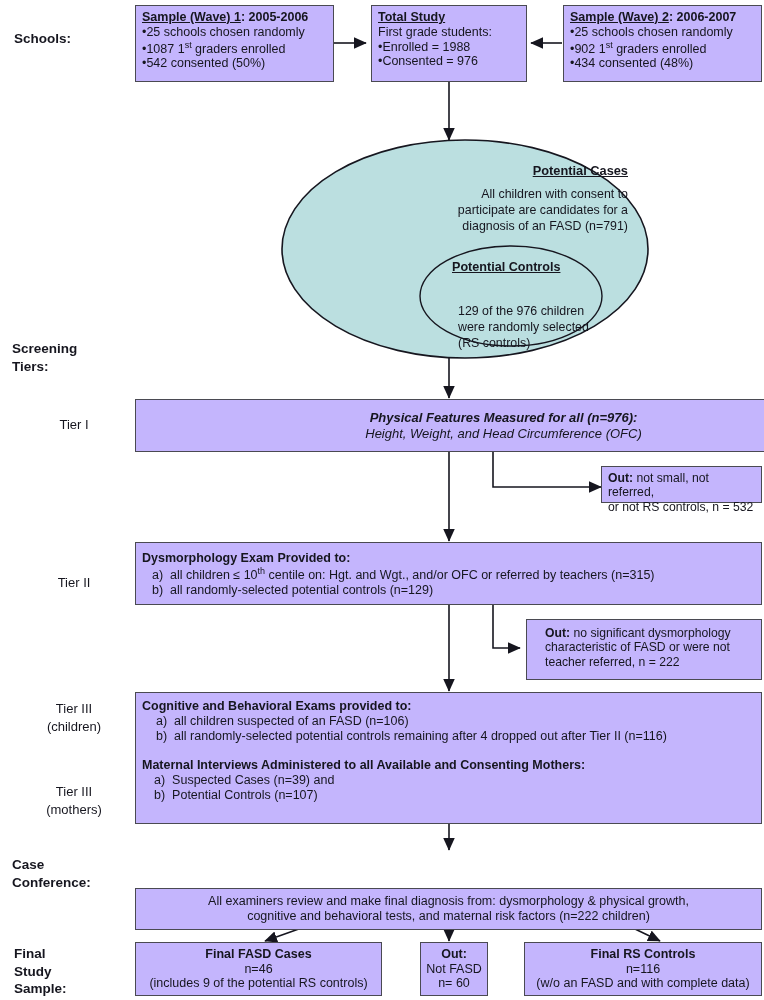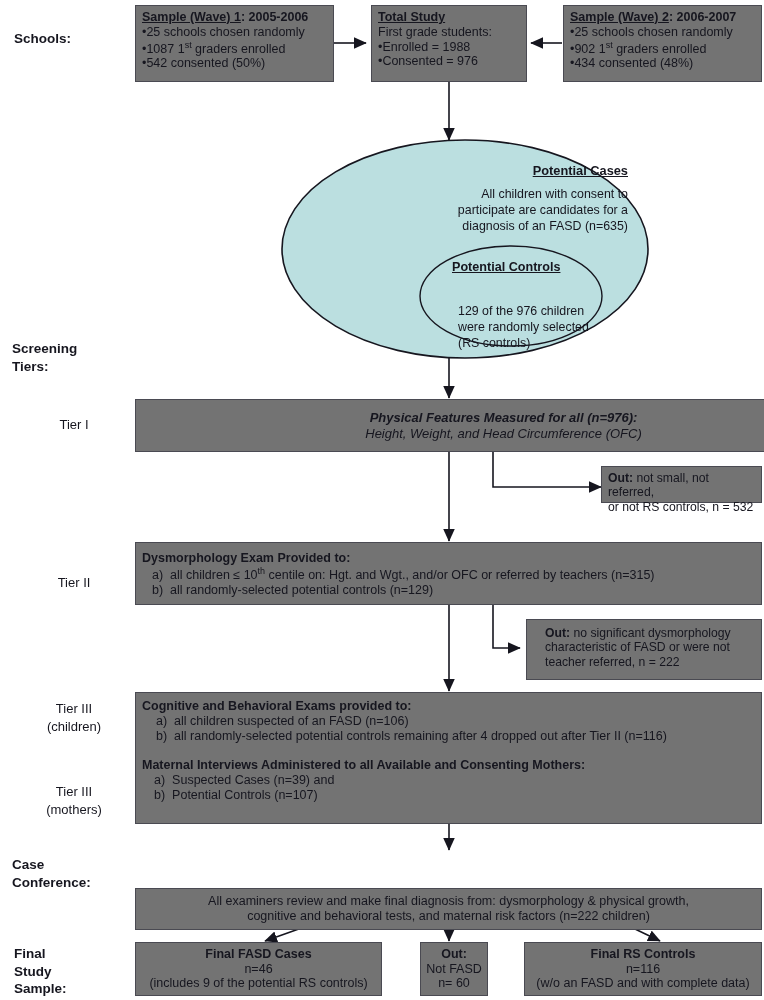--- a/index.html
+++ b/index.html
@@ -13,21 +13,21 @@
   }
   #canvas {
     position: relative;
     width: 764px;
     height: 1000px;
     background: #ffffff;
     overflow: hidden;
   }
   .box {
     position: absolute;
-    background: #737373;
+    background: #c4b5fd;
     border: 1.5px solid #4a4a52;
     box-sizing: border-box;
     line-height: 1.18;
     color: #16161f;
   }
   .stage-label {
     position: absolute;
     font-weight: bold;
     font-size: 13.5px;
     line-height: 1.3;
@@ -151,21 +151,21 @@
       <div class="small125 bullet-line">•<span>902 1</span><span class="sup">st</span><span> graders enrolled</span></div>
       <div class="small125 bullet-line">•<span>434 consented (48%)</span></div>
     </div>
   </div>
 
   <div class="ell-txt" style="left:338px; top:163px; width:290px;text-align:right;">
     <div class="bold uline" style="display:inline-block; font-size:12.8px;">Potential Cases</div>
     <div style="height:7px;"></div>
     <div>All children with consent to</div>
     <div>participate are candidates for a</div>
-    <div>diagnosis of an FASD (n=635)</div>
+    <div>diagnosis of an FASD (n=791)</div>
   </div>
 
   <div class="ell-txt" style="left:452px; top:259px; width:160px;">
     <div class="bold uline" style="display:inline-block; font-size:12.6px;">Potential Controls</div>
     <div style="height:3px;"></div>
     <div style="padding-left:6px;margin-top:25px;">129 of the 976 children</div>
     <div style="padding-left:6px;">were randomly selected</div>
     <div style="padding-left:6px;">(RS controls)</div>
   </div>
 

